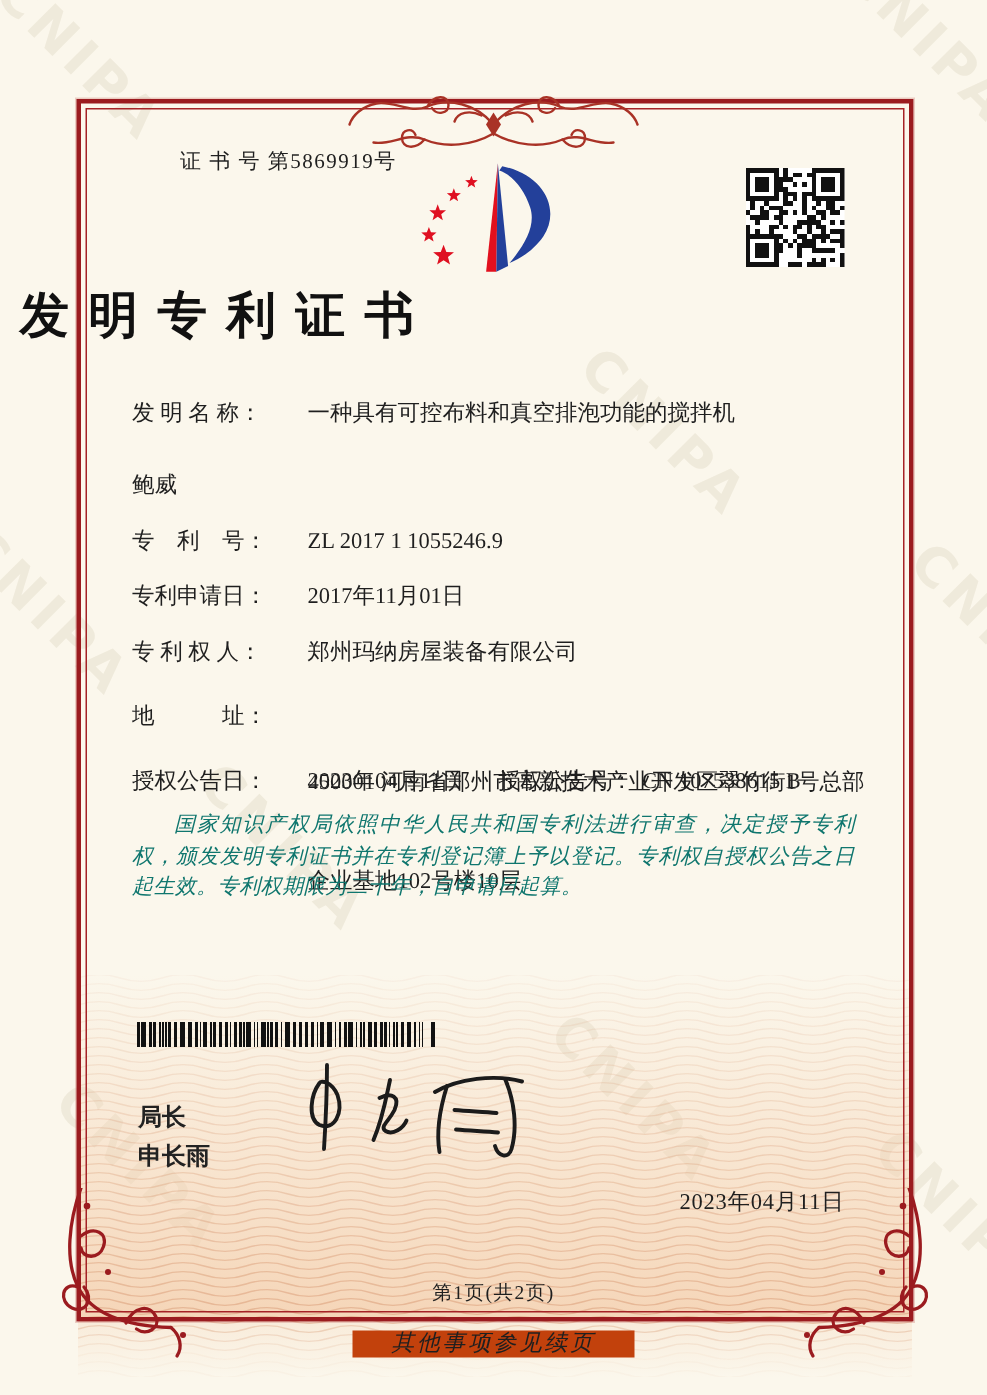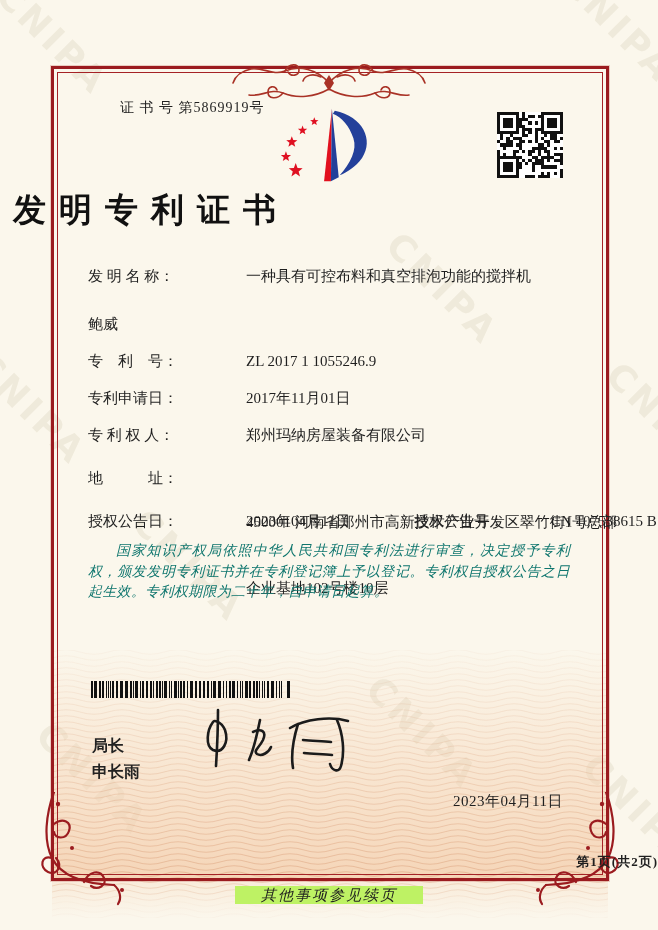--- a/index.html
+++ b/index.html
@@ -39,41 +39,41 @@
 
   
   .content{position:absolute;inset:0;z-index:5;}
   .cert-no{position:absolute;left:88px;top:99px;font-size:14px;letter-spacing:1px;margin-left:32px;}
   #logo-svg{position:absolute;left:272px;top:101px;}
   #qr-svg{position:absolute;left:497px;top:112px;}
   .title{
     position:absolute;left:0;right:0;top:188px;text-align:left;
     font-size:33px;font-weight:700;letter-spacing:13px;text-indent:13px;color:#111;
   }
-  .row{position:absolute;left:88px;display:flex;font-size:15px;line-height:22px;gap:41px;}
+  .row{position:absolute;left:88px;display:flex;font-size:15px;line-height:22px;}
   .lbl{width:117px;white-space:pre;flex:0 0 117px;}
   .val{white-space:pre-wrap;}
   .addr-val{max-width:378px;}
   .val-fixed{flex:0 0 127px;white-space:pre;}
   .lbl2{white-space:pre;text-align:right;}
   .paras{
     position:absolute;left:88px;top:541px;width:482px;
     font-size:14px;line-height:20.5px;text-align:justify;
     font-style:italic;letter-spacing:0.3px;color:#0f766e;
   }
   .paras p{margin:0 0 5px 0;text-indent:2em;}
   #barcode-svg{position:absolute;left:91px;top:681px;}
   .director{position:absolute;left:92px;top:733px;font-family:"Liberation Sans","DejaVu Sans",sans-serif;font-size:16px;font-weight:600;color:#222;line-height:26px;}
   #sig-svg{position:absolute;left:185px;top:702px;}
   .issue-date{position:absolute;left:453px;top:792px;font-size:15px;letter-spacing:0.5px;}
-  .page-info{position:absolute;left:0;right:0;top:853px;text-align:right;font-size:13px;letter-spacing:1px;font-weight:bold;}
+  .page-info{position:absolute;left:0;right:0;top:853px;text-align:center;font-size:13px;letter-spacing:1px;}
   .footer-note{
     position:absolute;left:0;right:0;top:886px;text-align:center;font-size:15px;font-style:italic;letter-spacing:2px;
   }
-  .footer-note span{background:#bef264;padding:1px 26px;}
+  .footer-note span{background:#c2410c;padding:1px 26px;}
 </style>
 </head>
 <body>
 
 <div class="page">
 
   <span class="wm" style="left:-18px;top:18px">CNIPA</span>
   <span class="wm" style="left:548px;top:6px">CNIPA</span>
   <span class="wm" style="left:372px;top:268px">CNIPA</span>
   <span class="wm" style="left:-40px;top:388px">CNIPA</span>

